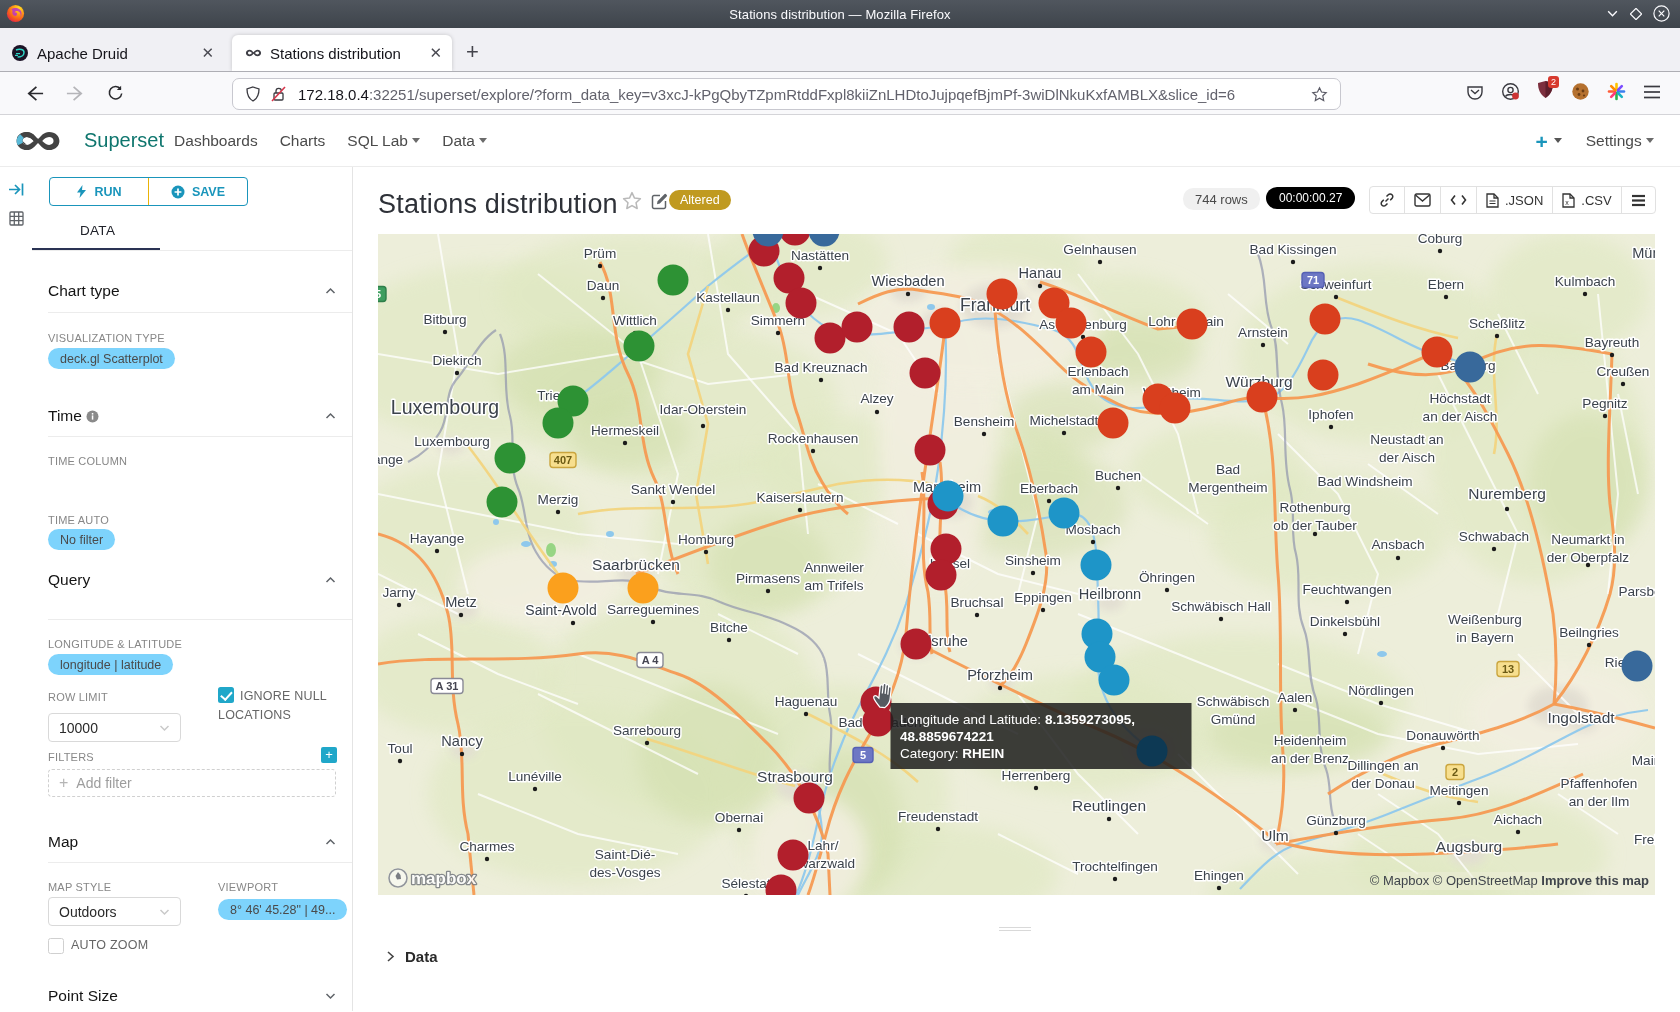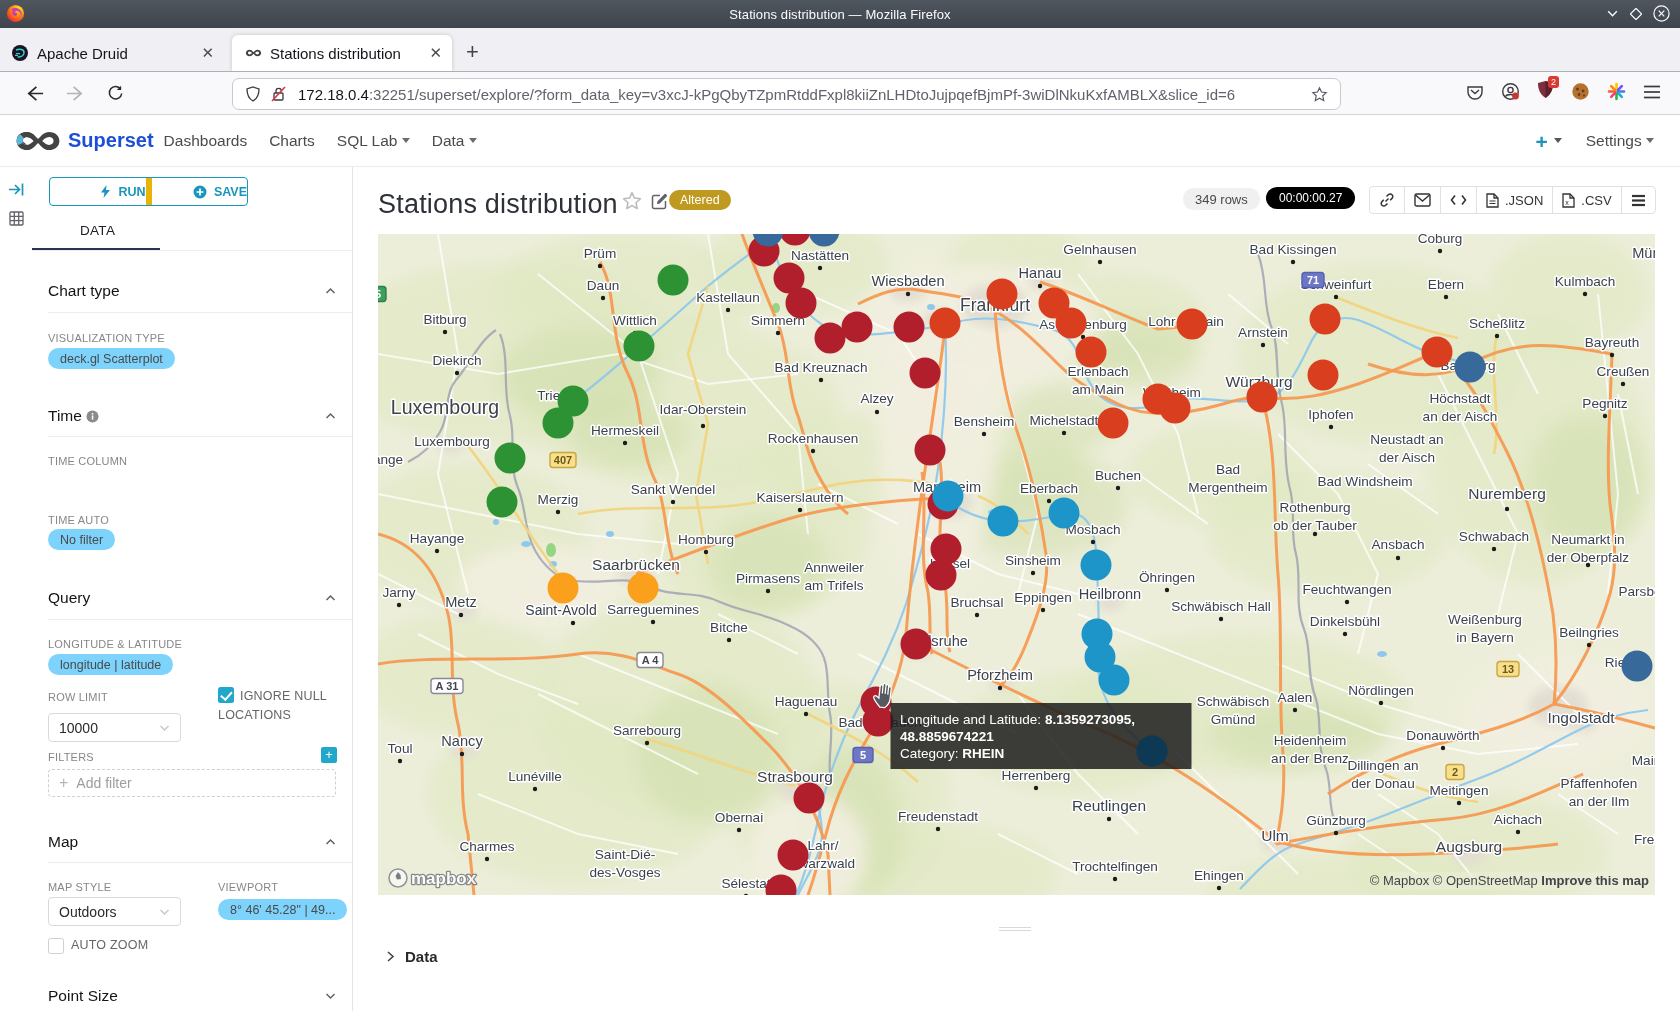--- a/index.html
+++ b/index.html
@@ -15,22 +15,22 @@
 .urlrow{height:44px;background:#f9f9fb;border-top:1px solid #aeaeb4;border-bottom:1px solid #d4d4d8;position:relative}
 .urlfield{position:absolute;left:232px;top:6px;width:1109px;height:32px;background:#fff;border:1px solid #c8c8cf;border-radius:7px;display:flex;align-items:center;font-size:15px;padding:0 12px;color:#15141a}
 .urlfield .gray{color:#62626c}
 .sshead{height:52px;background:#fff;display:flex;align-items:center;border-bottom:1px solid #ececec;position:relative}
 .navitem{font-size:15.5px;color:#4b4b4b;margin-right:0}
 .content{display:flex;height:844px}
 .iconstrip{width:32px;flex:0 0 32px;padding-top:15px;text-align:center}
 .sidebar{width:321px;flex:0 0 321px;border-right:1px solid #e4e4e4;position:relative;height:844px;overflow:hidden}
 .main{flex:1;position:relative;margin-left:8px}
 .runsave{position:absolute;left:17px;top:10px;width:199px;height:29px;border:1px solid #1a95bb;border-radius:4px;display:flex;color:#1a95bb;font-weight:bold;font-size:12.5px}
-.runsave .half{flex:1;display:flex;align-items:center;justify-content:flex-end;gap:7px}
-.runsave .half+.half{border-left:6px solid #eab308}
+.runsave .half{flex:1;display:flex;align-items:center;justify-content:center;gap:7px}
+.runsave .half+.half{border-left:1px solid #eab308}
 .datatab{position:absolute;left:48px;top:56px;font-size:13.5px;color:#20222a;letter-spacing:.3px}
 .inkbar{position:absolute;left:0;top:81px;width:128px;height:2.5px;background:#2a3354}
 .tabline{position:absolute;left:0;top:82.5px;width:321px;height:1px;background:#ececec}
 .sect{position:absolute;left:16px;right:16px}
 .shead{font-size:15.5px;color:#141414;display:flex;justify-content:space-between;align-items:center}
 .sdiv{position:absolute;left:16px;right:0;height:1px;background:#ececec}
 .lbl{font-size:11px;color:#878787;letter-spacing:.2px}
 .pill{display:inline-block;background:#7dd3fc;border-radius:10.5px;font-size:12.5px;color:#4a4a4a;padding:3.5px 12px;white-space:nowrap}
 .selbox{border:1px solid #d9d9d9;border-radius:4px;height:29px;display:flex;align-items:center;font-size:14px;color:#2a2a2a;padding:0 10px;background:#fff;justify-content:space-between}
 .badge{display:inline-block;background:#c09a20;color:#fff;border-radius:10.5px;font-size:12.5px;padding:3px 11px}
@@ -164,21 +164,21 @@
 <div class="sshead">
  <div style="margin-left:14px;display:flex;align-items:center">
       <svg width="48" height="26" viewBox="0 0 74 40">
         <path d="M20 6 C28 6 32 12 37 17 C42 12 46 6 54 6 C64 6 70 12.5 70 20 C70 27.5 64 34 54 34 C46 34 42 28 37 23 C32 28 28 34 20 34 C10 34 4 27.5 4 20 C4 12.5 10 6 20 6 Z M20 14 C16 14 13 16.5 13 20 C13 23.5 16 26 20 26 C24.5 26 27.5 22.5 30.5 20 C27.5 17.5 24.5 14 20 14 Z M54 14 C49.5 14 46.5 17.5 43.5 20 C46.5 22.5 49.5 26 54 26 C58 26 61 23.5 61 20 C61 16.5 58 14 54 14 Z" fill="#434343"></path>
         <path d="M30.5 20 C27.5 17.5 24.5 14 20 14 C17 14 14.5 15.4 13.5 17.5 L4.6 15.5 C6.5 10 12.5 6 20 6 C28 6 32 12 37 17 Z" fill="#434343"></path>
         <path d="M13 20 C13 23.5 16 26 20 26 C22 26 23.8 25.2 25.4 24 L30.5 20 C27.5 22.5 24.5 26 20 26 Z" fill="#434343"></path>
         <path d="M4 20 C4 16 6 12 9.5 9.5 L15 14.8 C13.7 16.1 13 18 13 20 C13 21 13.3 22 13.8 22.8 L6.2 26.5 C4.8 24.6 4 22.4 4 20 Z" fill="#59bad8"></path>
         <path d="M43.5 20 C46.5 17.5 49.5 14 54 14 L52 6.2 C46 7 42.5 11.5 39 15 L37 17 Z" fill="#59bad8" opacity="0"></path>
         <path d="M37 17 C40.5 13.5 44.5 8 51 6.4 L53 14 C49 14.5 46.3 17.6 43.5 20 L41.5 21.8 Z" fill="#59bad8" opacity="0"></path>
       </svg>
-      <span style="font-size:20px;font-weight:bold;color:#1d4ed8;margin-left:6px">Superset</span>
+      <span style="font-size:20px;font-weight:normal;color:#0f766e;margin-left:22px">Superset</span>
     </div>
  <div style="display:flex;gap:22px;margin-left:10px;align-items:center">
   <span class="navitem">Dashboards</span>
       <span class="navitem">Charts</span>
   <span class="navitem">SQL Lab <svg width="8" height="6" viewBox="0 0 8 6" style="vertical-align:2px">
           <path d="M0 0 L8 0 L4 5 Z" fill="#6b6b6b"></path>
         </svg></span>
       <span class="navitem">Data <svg width="8" height="6" viewBox="0 0 8 6" style="vertical-align:2px">
           <path d="M0 0 L8 0 L4 5 Z" fill="#6b6b6b"></path>
         </svg></span>
@@ -246,21 +246,21 @@
         </div>
       </div>
       <div class="sdiv" style="top:269px"></div>
       <div class="sect" style="top:288px">
         <div class="lbl">TIME COLUMN</div>
       </div>
       <div class="sect" style="top:347px">
         <div class="lbl">TIME AUTO</div>
       </div>
       <div class="sect" style="top:362px"><span class="pill">No filter</span></div>
-      <div class="sect" style="top:422px">
+      <div class="sect" style="top:404px">
         <div class="shead">
           <span>Query</span>
           <svg width="11" height="8" viewBox="0 0 11 8">
             <path d="M1.5 6 L5.5 2 L9.5 6" stroke="#5f6368" stroke-width="1.5" fill="none"></path>
           </svg>
         </div>
       </div>
       <div class="sdiv" style="top:452px"></div>
       <div class="sect" style="top:471px">
         <div class="lbl">LONGITUDE &amp; LATITUDE</div>
@@ -328,21 +328,21 @@
           <path d="M10 1.6 L12.5 7.1 L18.4 7.7 L14 11.7 L15.2 17.5 L10 14.6 L4.8 17.5 L6 11.7 L1.6 7.7 L7.5 7.1 Z" fill="none" stroke="#b9b9b9" stroke-width="1.5" stroke-linejoin="round"></path>
         </svg>
   </div>
   <div style="position:absolute;left:290px;top:26px">
    <svg width="17" height="17" viewBox="0 0 17 17">
           <path d="M14.5 8 V14 a1.5 1.5 0 0 1 -1.5 1.5 H3 A1.5 1.5 0 0 1 1.5 14 V4 A1.5 1.5 0 0 1 3 2.5 H9" fill="none" stroke="#5f6368" stroke-width="1.5"></path>
           <path d="M6.5 8.2 L13.4 1.3 a1.2 1.2 0 0 1 1.7 0 l0.6 0.6 a1.2 1.2 0 0 1 0 1.7 L8.8 10.5 L6 11.2 Z" fill="#5f6368"></path>
         </svg>
   </div>
   <div style="position:absolute;left:308px;top:23px"><span class="badge">Altered</span></div>
-  <div style="position:absolute;left:822px;top:21px"><span class="hdrpill">349 rows</span></div>
+  <div style="position:absolute;left:822px;top:21px"><span class="hdrpill">744 rows</span></div>
   <div style="position:absolute;left:905px;top:20px"><span class="grnpill">00:00:00.27</span></div>
   <div style="position:absolute;left:1008px;top:19px">
    <div class="btngrp">
     <div class="cell">
             <svg width="16" height="16" viewBox="0 0 16 16">
               <g fill="none" stroke="#333" stroke-width="1.5">
                 <path d="M6.5 9.5 L9.5 6.5"></path>
                 <path d="M7.5 4.5 L9.3 2.7 a2.6 2.6 0 0 1 3.7 0 l-0 0 a2.6 2.6 0 0 1 0 3.7 L11.2 8.2"></path>
                 <path d="M8.5 11.5 L6.7 13.3 a2.6 2.6 0 0 1 -3.7 0 l0 0 a2.6 2.6 0 0 1 0 -3.7 L4.8 7.8"></path>
               </g>

